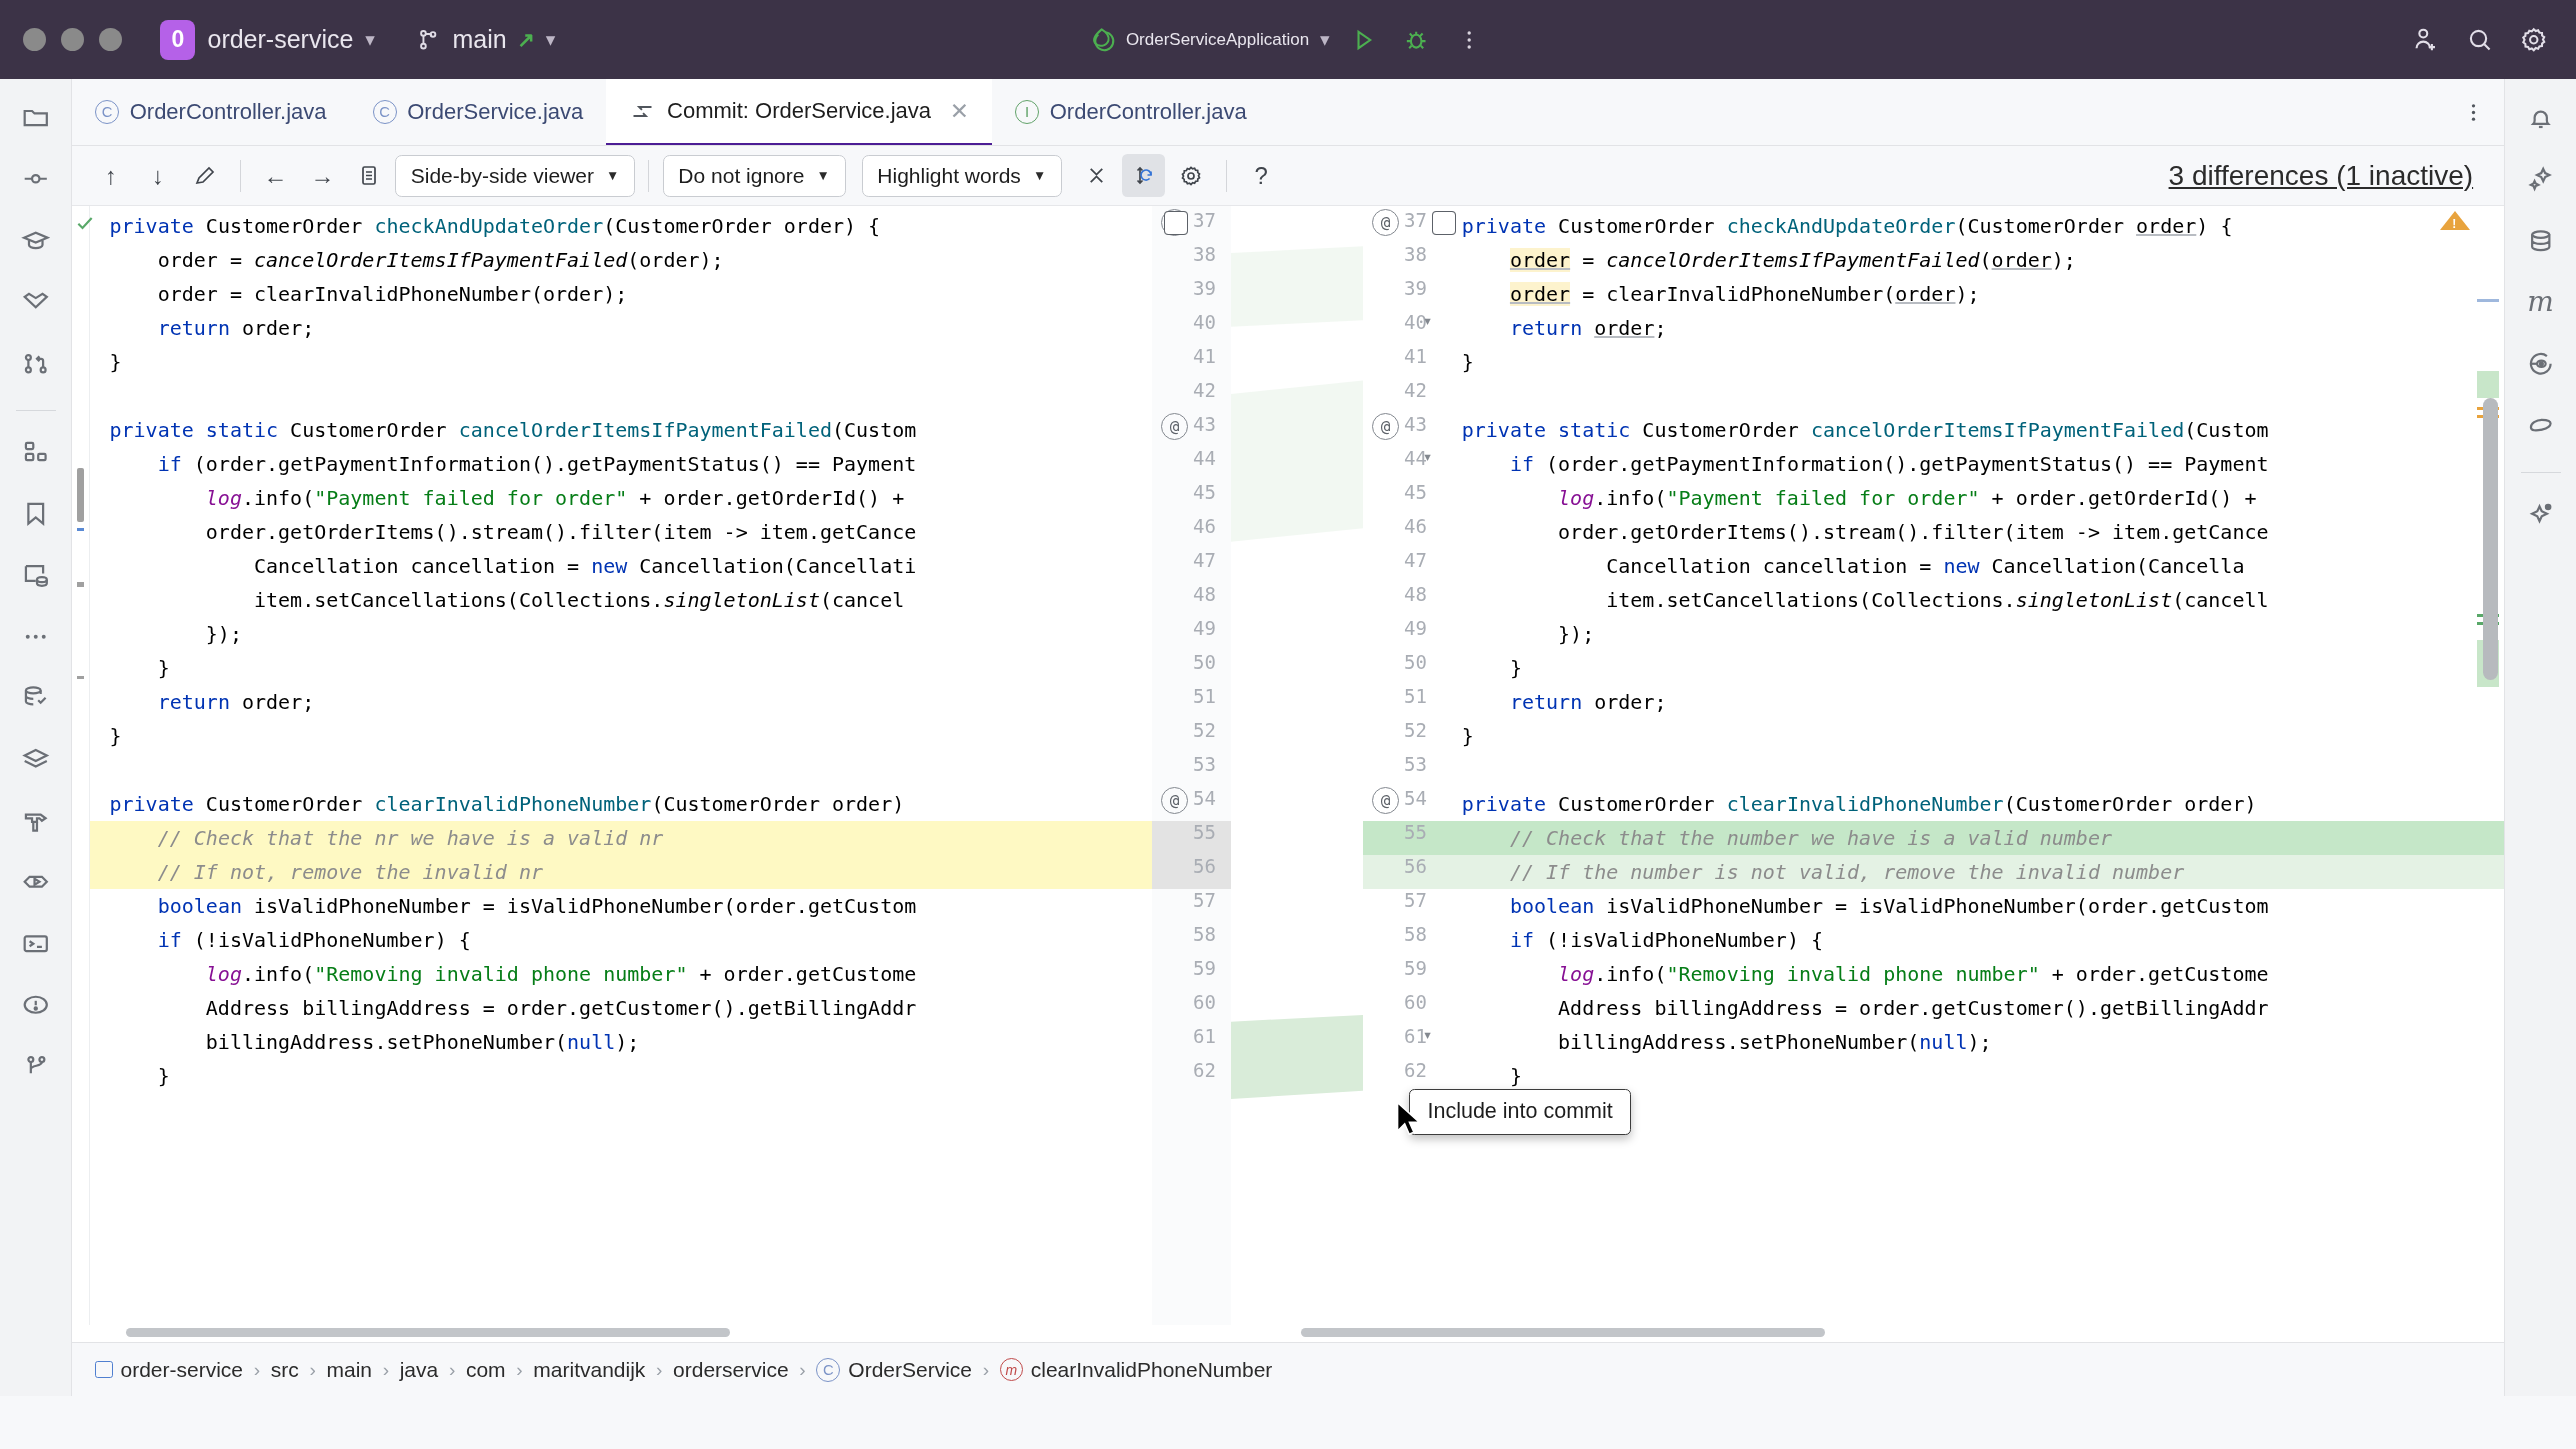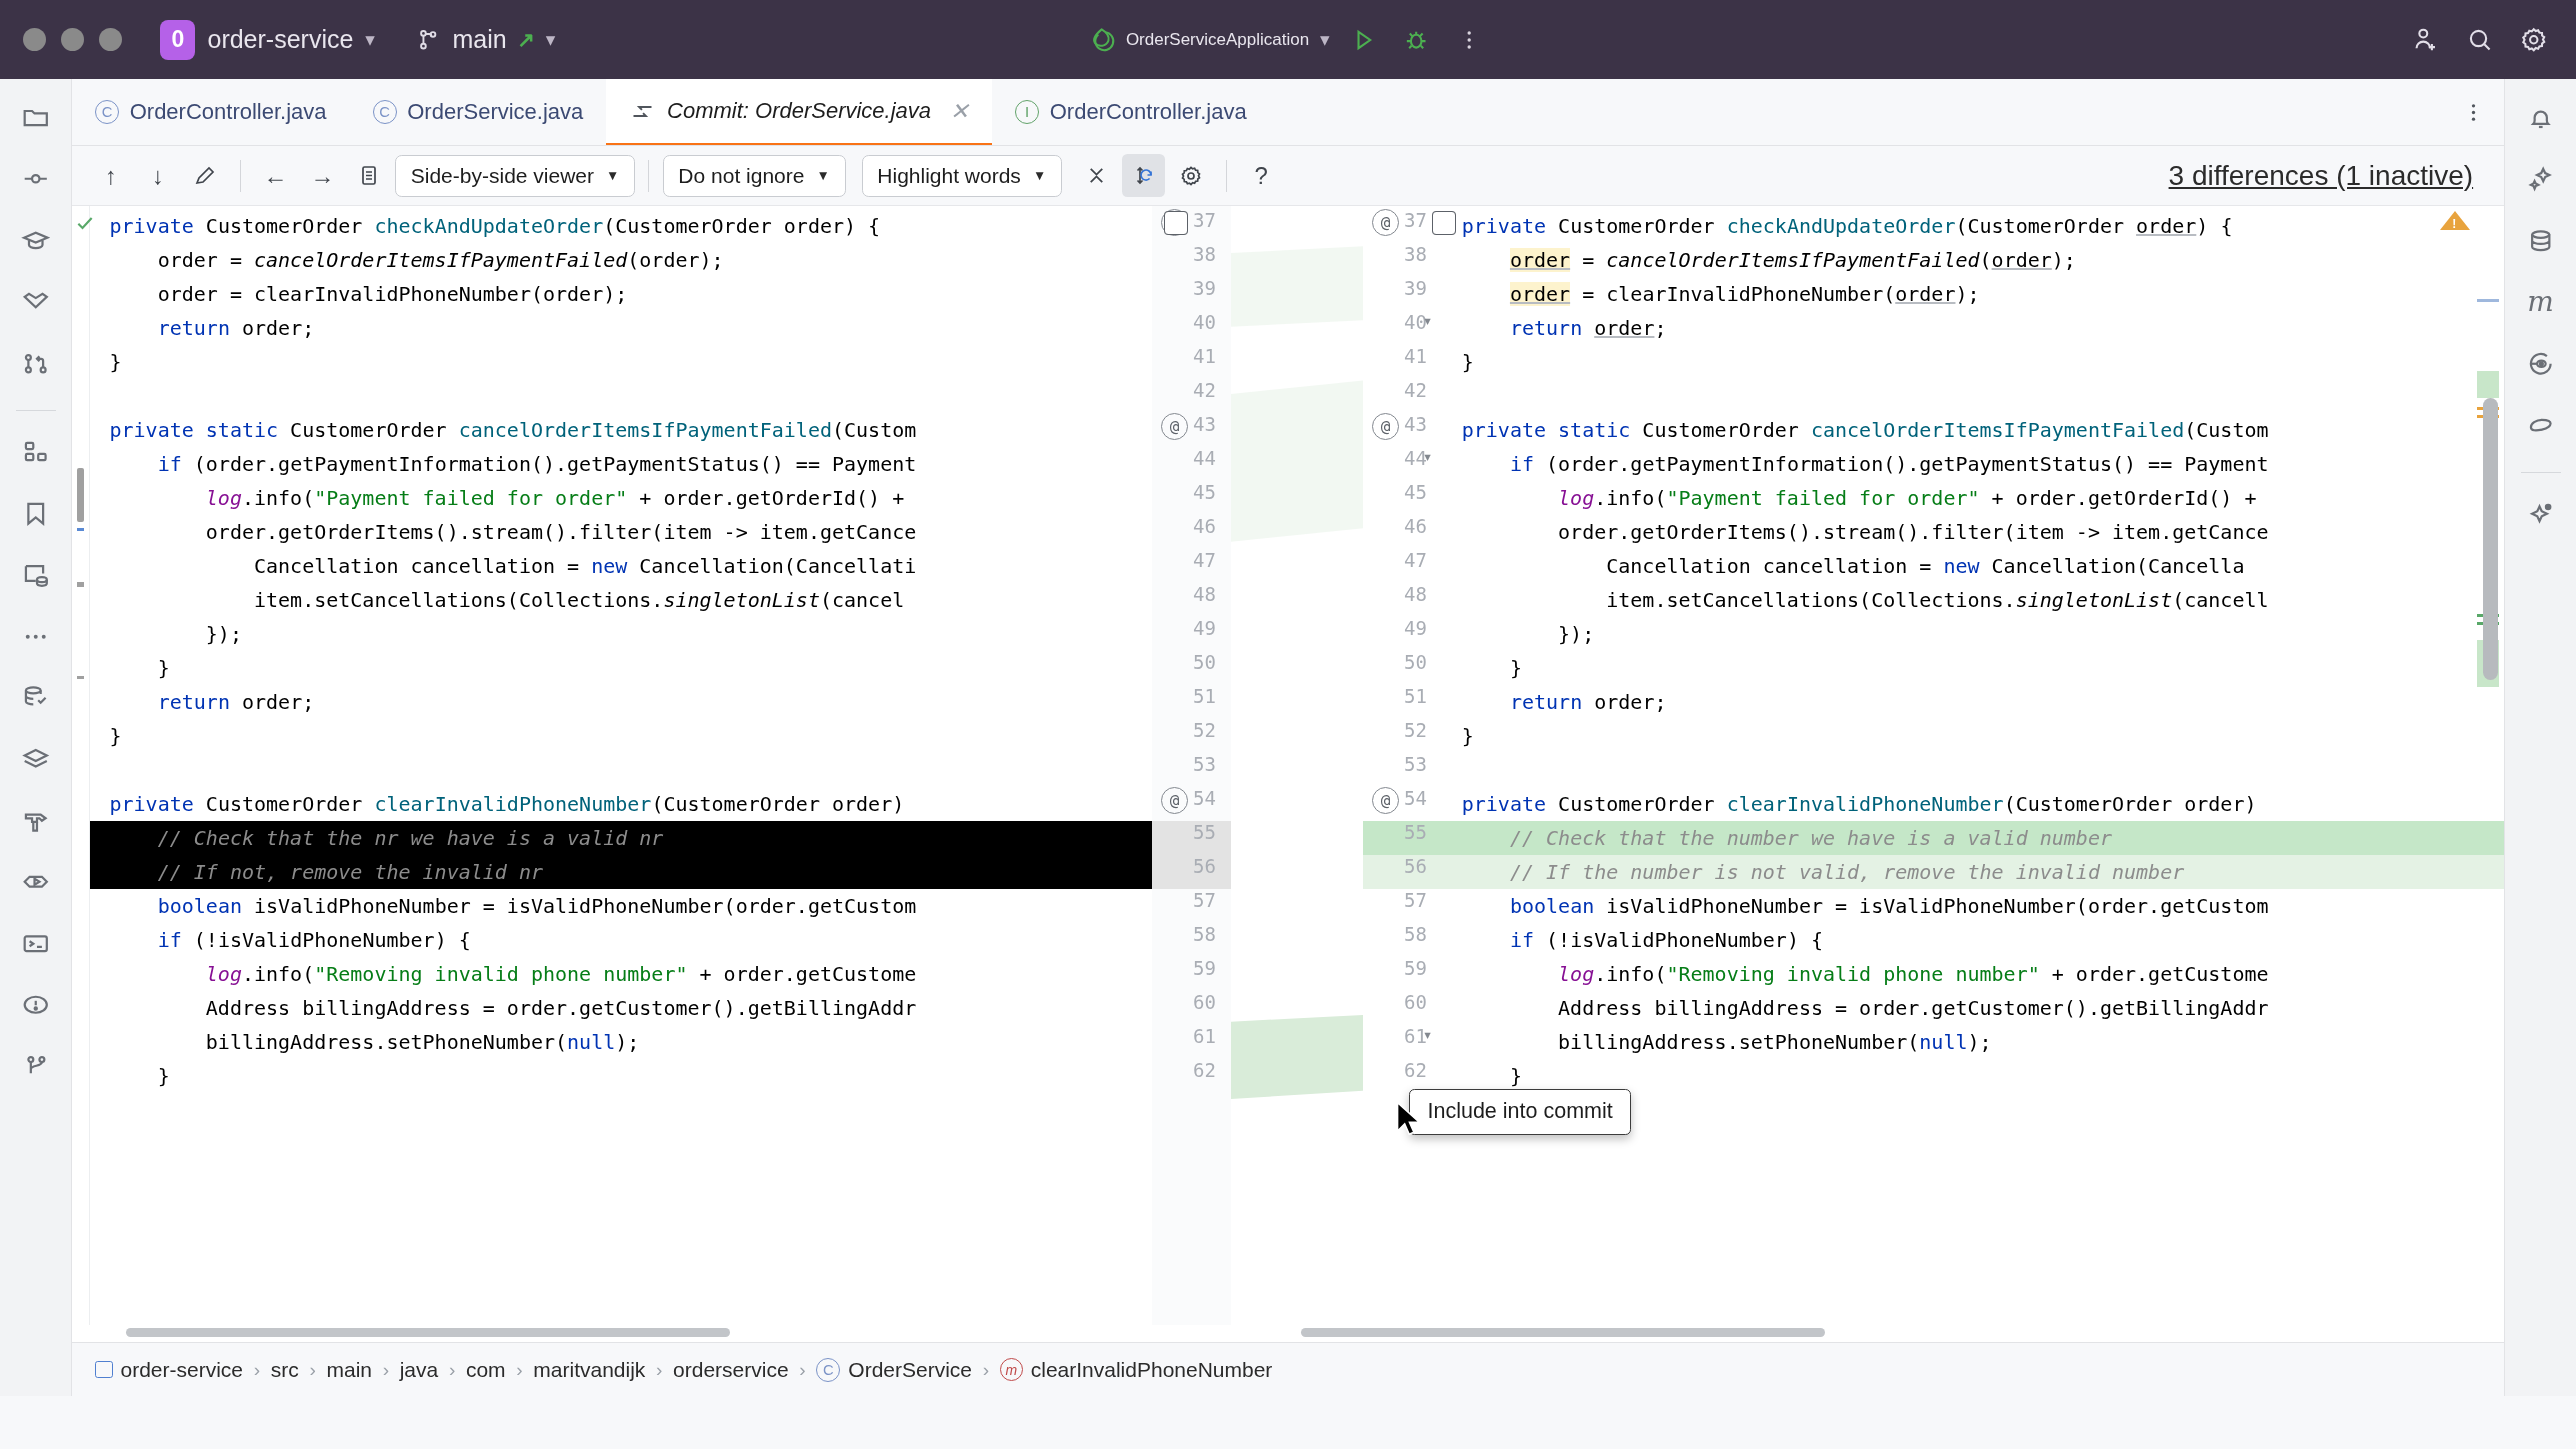--- a/index.html
+++ b/index.html
@@ -38,21 +38,21 @@
   .bar-sep { width:40px; height:0.7px; background:#d6d8dc; margin:9.4px 0 17.5px; }
   .bar-spacer { flex:1; }
 
   .center { flex:1; display:flex; flex-direction:column; background:#ffffff; min-width:0; }
 
   
   .tabs { height:67px; background:#f7f8fa; display:flex; align-items:stretch;
     border-bottom:0.7px solid #e2e3e6; position:relative; }
   .tab { display:flex; align-items:center; gap:10.7px; padding:0 23px; font-size:22px;
     color:#3c4a73; white-space:nowrap; }
-  .tab.active { background:#ffffff; color:#1d1d1d; border-bottom:2px solid #f97316;font-style:italic; }
+  .tab.active { background:#ffffff; color:#1d1d1d; border-bottom:2px solid #4c1d95; }
   .tab-close { color:#9aa0a8; font-size:23px; margin-left:8px; }
   .tabs-more { margin-left:auto; display:flex; align-items:center; padding:0 19px; color:#50555c;
     font-size:23px; }
   .ci { width:24px; height:24px; border-radius:50%; border:1.7px solid #7b93c7; color:#7b93c7;
     display:flex; align-items:center; justify-content:center; font-size:14.8px; flex:none; }
   .ci.green { border-color:#62a36a; color:#62a36a; }
 
   
   .difftb { height:60px; background:#f7f8fa; display:flex; align-items:center; gap:4px;
     padding:0 17.5px; border-bottom:0.7px solid #e6e7ea; }
@@ -101,21 +101,21 @@
   
   .kw { color:#0033b3; }
   .mth { color:#00627a; }
   .str { color:#067d17; }
   .fld { color:#871094; font-style:italic; }
   .itl { font-style:italic; }
   .cmt { color:#8c8c8c; font-style:italic; }
   .und { text-decoration:underline; text-decoration-color:#b8bcc2; }
   .hl { background:#fdf3cd; }
 
-  .row.grayed { background:#000000; }
+  .row.grayed { background:#fef9c3; }
   .row.green { background:#c5e7c8; }
   .row.greenlite { background:#e4f2e4; }
 
   .midcol { width:132px; flex:none; position:relative; background:#fff; }
 
   
   .splitfill { position:absolute; inset:0; pointer-events:none; }
 
   
   .hscroll { height:14.8px; background:#fff; position:relative; }

